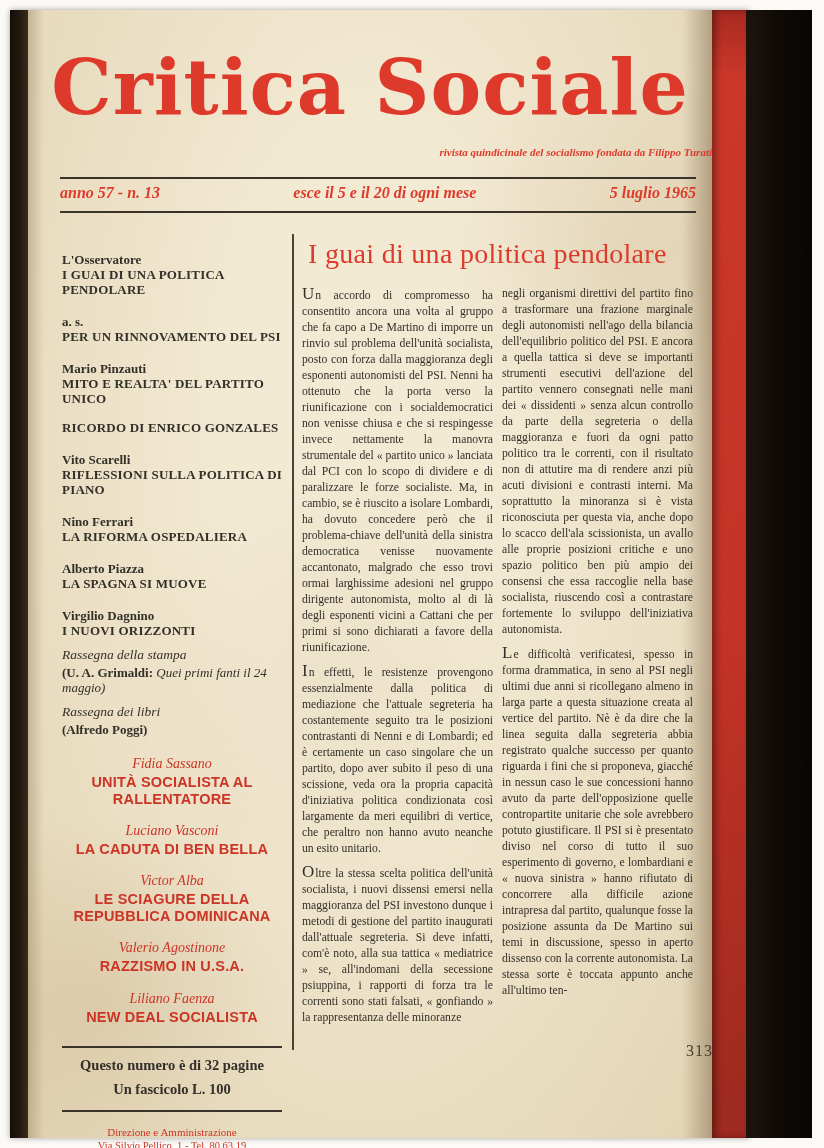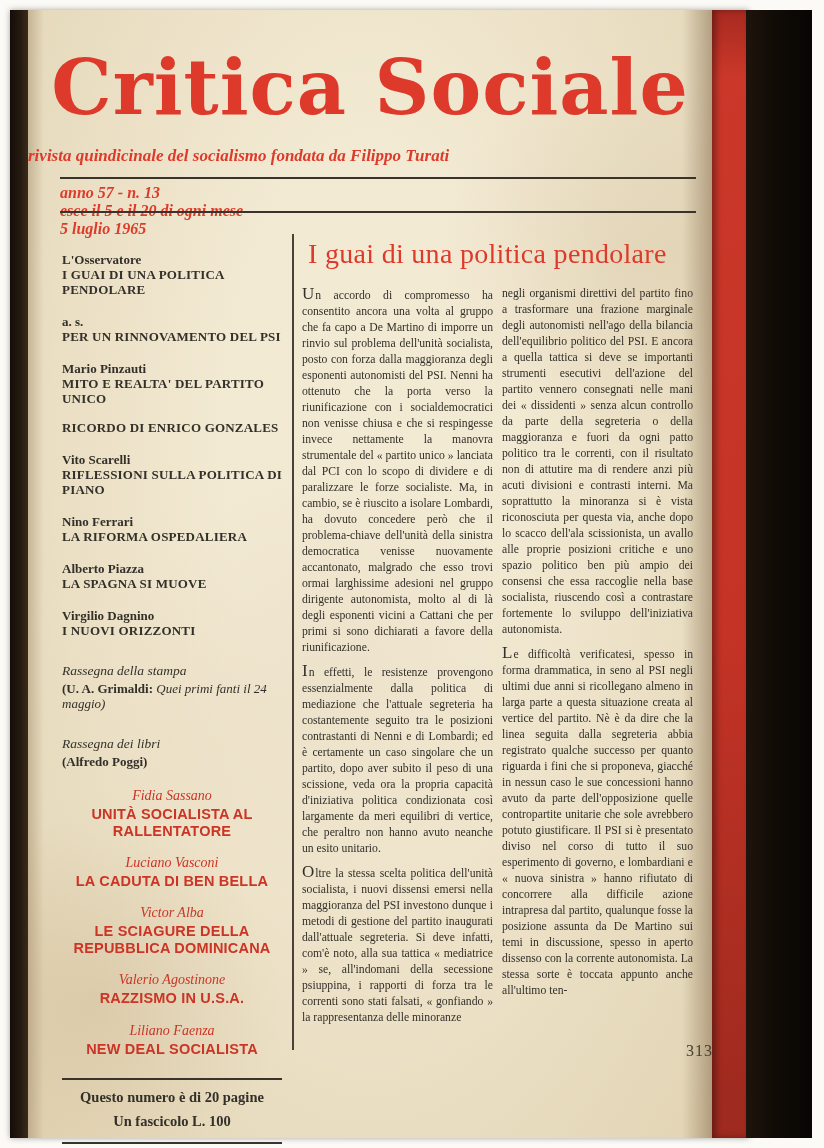--- a/index.html
+++ b/index.html
@@ -48,47 +48,46 @@
   .mast-title {
     position: absolute; left: 0; top: 40px; width: 684px;
     margin: 0; text-align: center;
     font-family: "DejaVu Serif", serif;
     font-weight: bold; font-size: 76px; line-height: 1;
     letter-spacing: 1px;
     color: var(--red-masthead, #de3a2b);
   }
   .mast-sub {
     position: absolute; left: 0; top: 136px; width: 684px;
-    text-align: left;
-    font-style: italic; font-weight: bold; font-size: 17px;
+    text-align: right;
+    font-style: italic; font-weight: bold; font-size: 11px;
     color: var(--red-masthead, #de3a2b);
   }
   .rule {
     position: absolute; left: 32px; width: 636px; height: 2px;
     background: var(--rule, #3a332b);
   }
   .rule1 { top: 167px; }
   .rule2 { top: 201px; }
   .issue-row {
     position: absolute; left: 32px; top: 174px; width: 636px;
     display: flex; justify-content: space-between; align-items: baseline;
     font-style: italic; font-weight: bold; font-size: 16px;
     color: var(--red-masthead, #de3a2b);
-    flex-direction: column;
   }
 
   
   .toc {
     position: absolute; left: 34px; top: 226px; width: 220px;
     color: var(--ink, #33302a);
   }
   .toc-item { margin-bottom: 5px; }
   .toc-author { font-weight: bold; font-size: 13px; line-height: 1.25; margin-top: 16px; }
   .toc-title  { font-weight: bold; font-size: 13px; line-height: 1.14; letter-spacing: .2px; }
-  .toc-rassegna { margin-top: 24px; }
+  .toc-rassegna { margin-top: 8px; }
   .toc-rassegna-label { font-style: italic; font-size: 13.5px; line-height: 1.2; }
   .toc-rassegna-detail { font-size: 13px; line-height: 1.2; margin-top: 2px; }
   .toc-rassegna-detail .nm { font-weight: bold; }
   .toc-rassegna-detail .wk { font-style: italic; }
 
   .features { margin-top: 18px; text-align: center; color: var(--red-accent, #cc3426); }
   .feat { margin-top: 15px; }
   .feat-author { font-style: italic; font-size: 14px; margin-bottom: 2px; }
   .feat-title  {
     font-family: "Liberation Sans", sans-serif;
@@ -220,21 +219,21 @@
           <div class="feat-author">Valerio Agostinone</div>
           <div class="feat-title">RAZZISMO IN U.S.A.</div>
         </div>
         <div class="feat">
           <div class="feat-author">Liliano Faenza</div>
           <div class="feat-title">NEW DEAL SOCIALISTA</div>
         </div>
       </div>
 
       <div class="issue-box">
-        <div class="l1">Questo numero è di 20 pagine</div>
+        <div class="l1">Questo numero è di 32 pagine</div>
         <div class="l2">Un fascicolo L. 100</div>
       </div>
 
       <div class="admin">
         <div class="a1">Direzione e Amministrazione</div>
         <div class="a2">Via Silvio Pellico, 1 - Tel. 80.63.19</div>
         <div class="city">Milano</div>
         <div class="ccp">c.c.p. 3/8225</div>
       </div>
     </aside>

